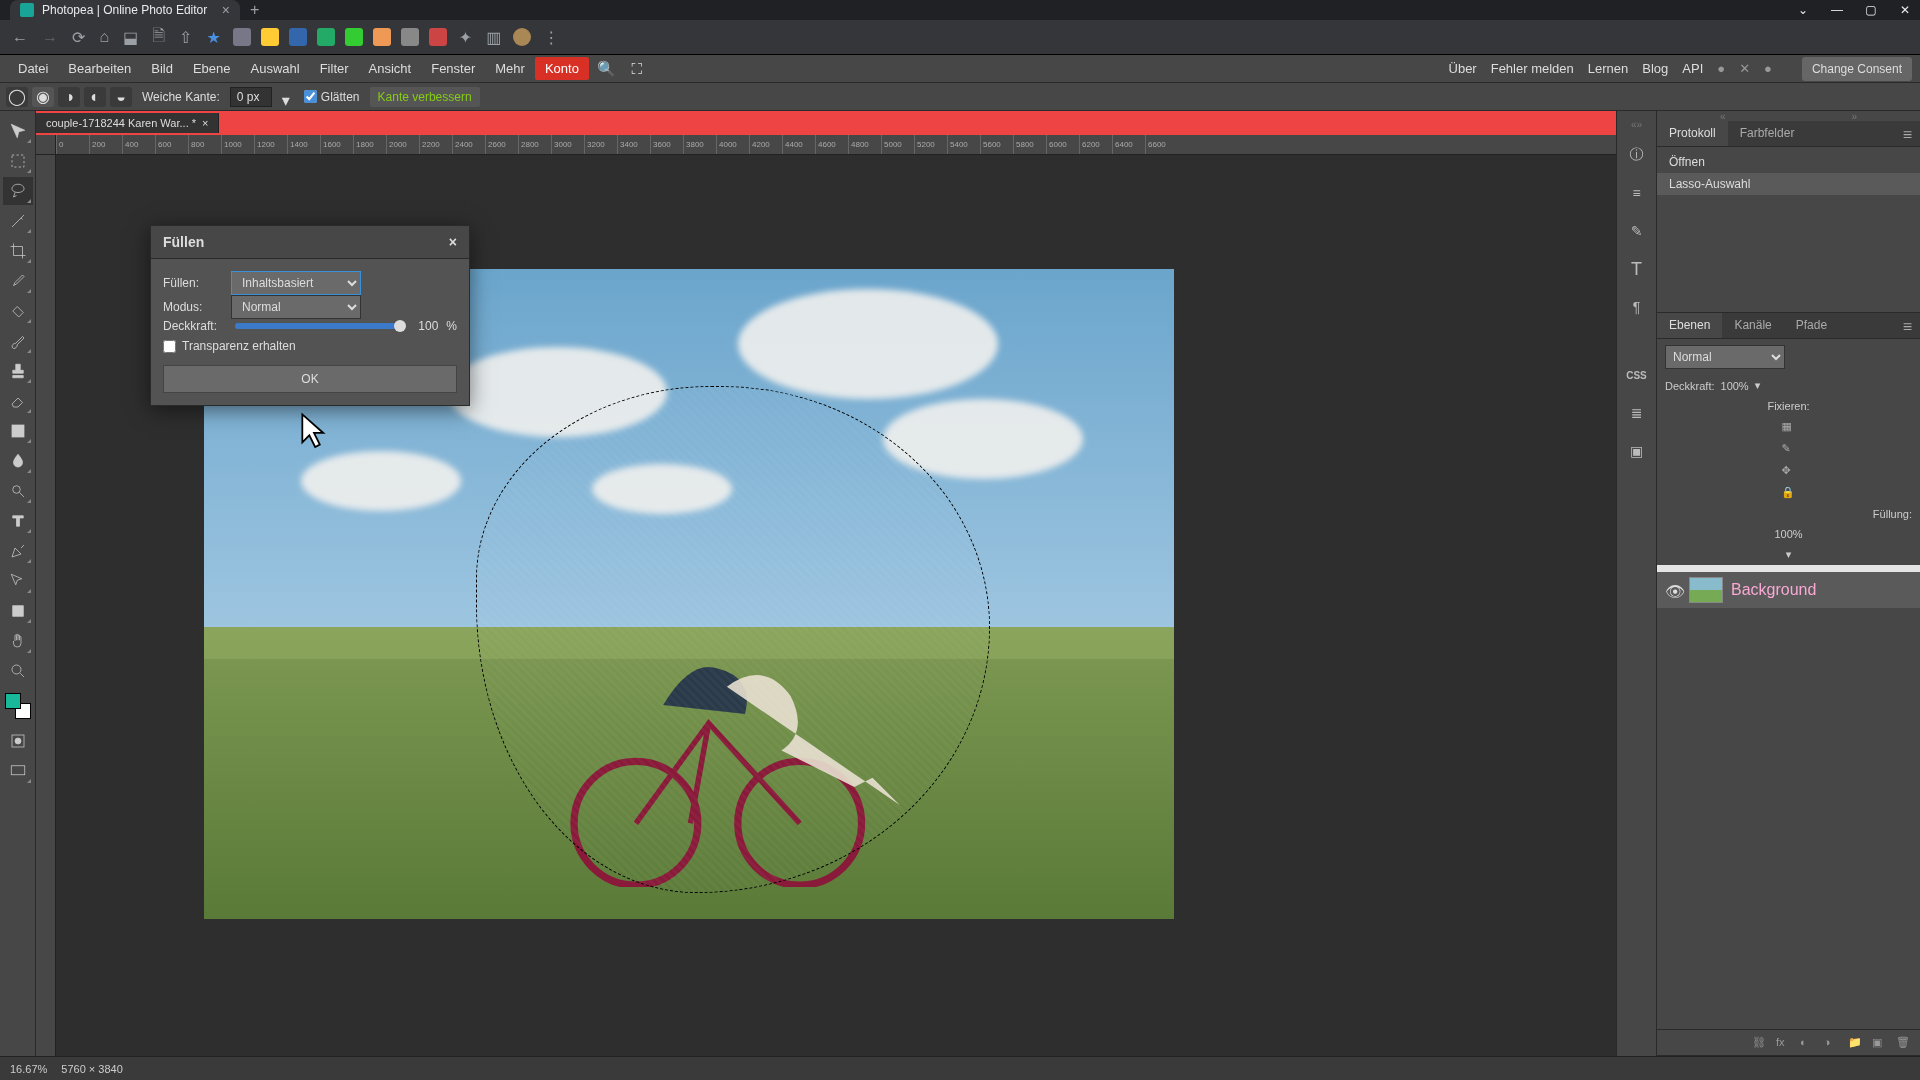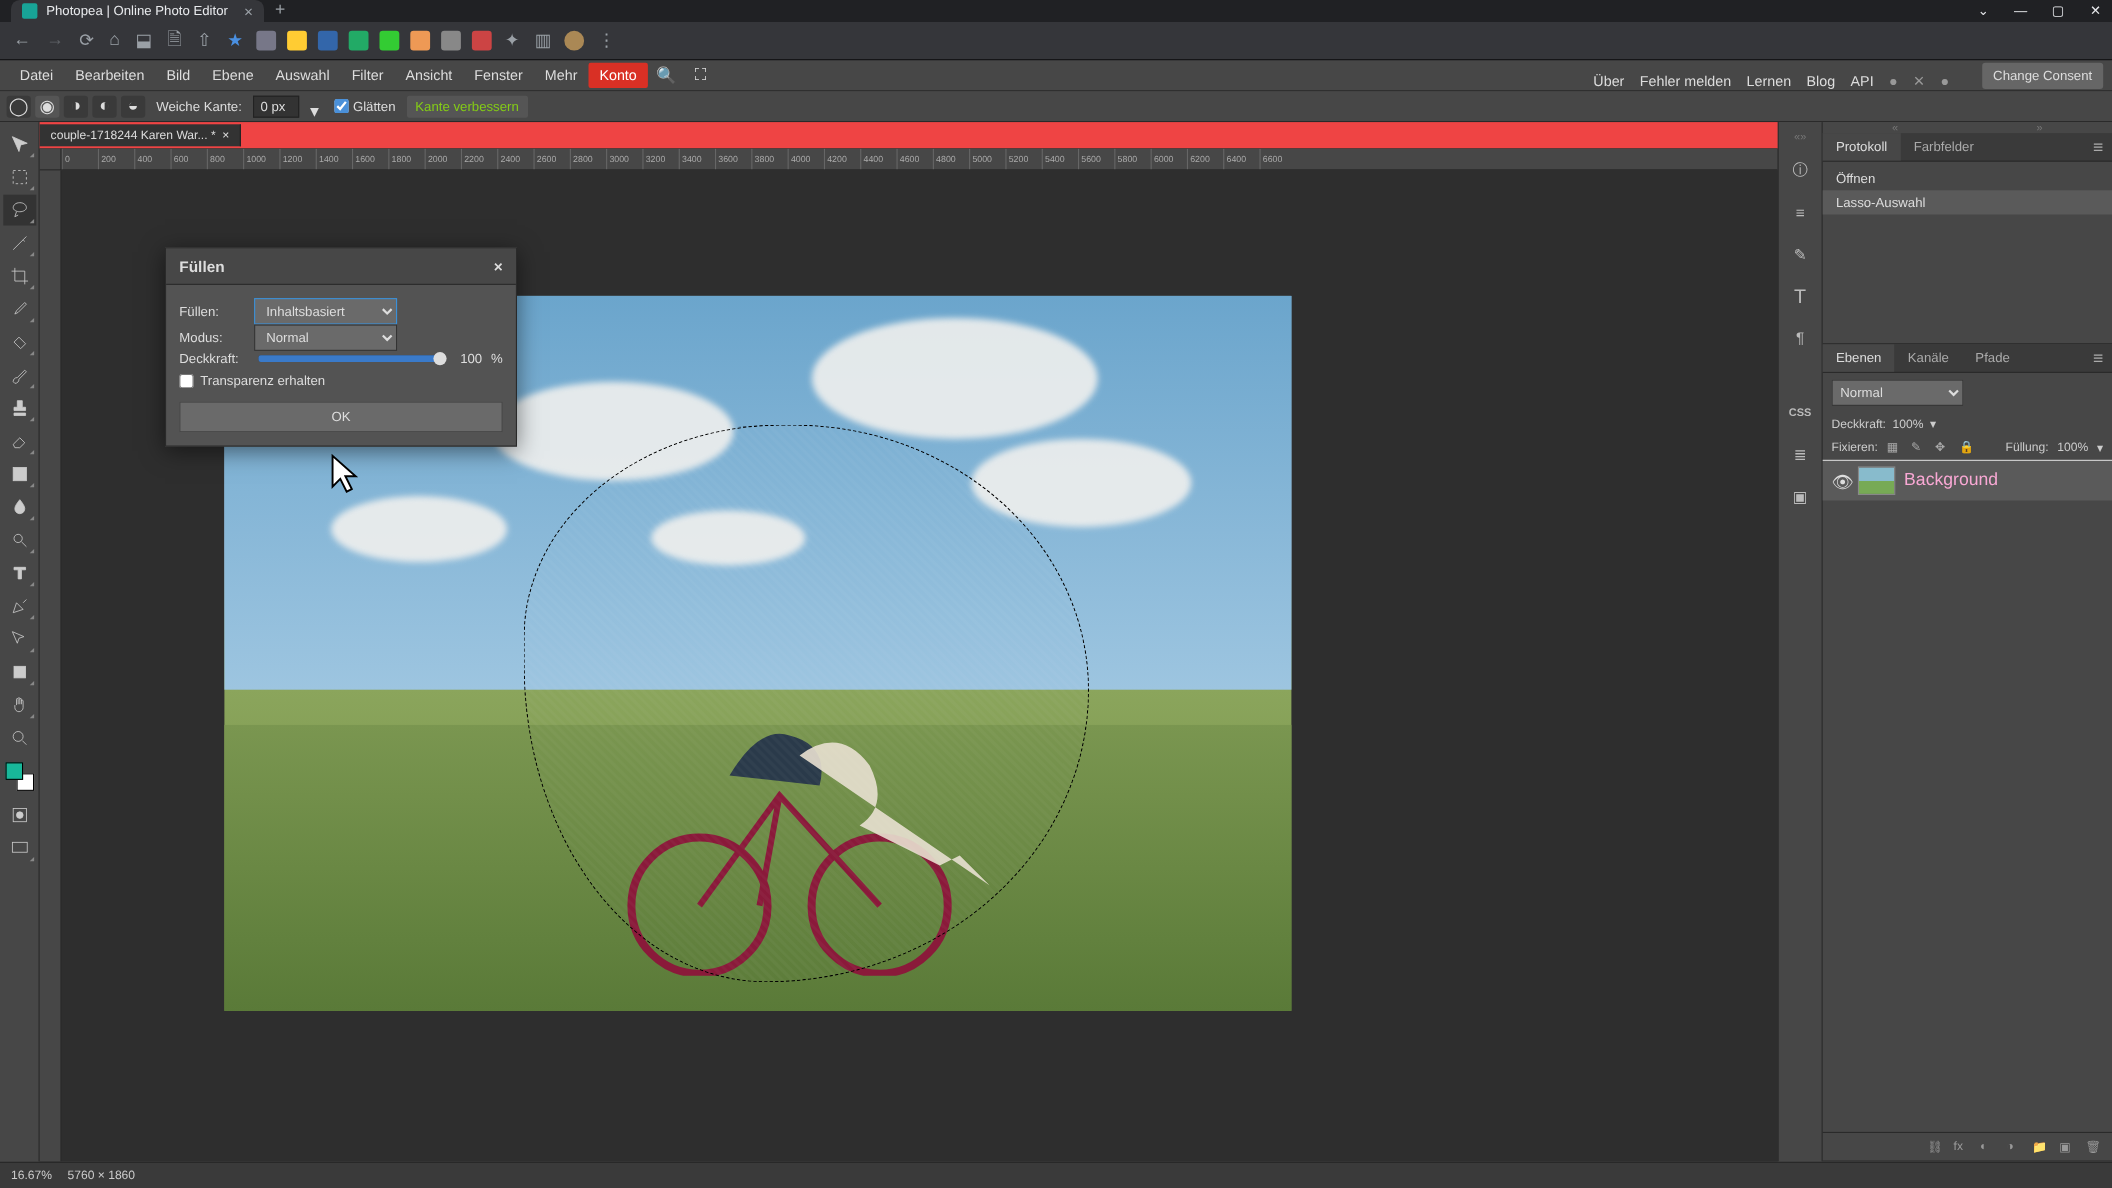--- a/index.html
+++ b/index.html
@@ -21,21 +21,21 @@
 .addr-input { flex: 1; background: #202124; border-radius: 20px; height: 26px; color: #e8eaed; font-size: 13px; padding: 0 15px; display: flex; align-items: center; }
 .ext-icons { display: flex; gap: 10px; align-items: center; }
 .ext-icon { width: 18px; height: 18px; border-radius: 3px; }
 
 
 .app { background: #474747; height: calc(100% - 55px - 24px); display: flex; flex-direction: column; }
 .menubar { height: 28px; background: #474747; display: flex; align-items: center; padding: 0 8px; gap: 0; border-bottom: 1px solid #2a2a2a; }
 .menu-item { color: #ddd; font-size: 13px; padding: 4px 10px; cursor: pointer; }
 .menu-account { background: #d93025; color: #fff; padding: 4px 10px; font-size: 13px; border-radius: 2px; }
 .menu-icon-btn { color: #ddd; font-size: 15px; padding: 4px 8px; }
-.menu-right { margin-left: auto; display: flex; align-items: flex-end; gap: 14px; }
+.menu-right { margin-left: auto; display: flex; align-items: center; gap: 14px; }
 .menu-right-item { color: #ddd; font-size: 13px; }
 .consent-btn { background: #666; color: #ddd; font-size: 12px; padding: 5px 10px; border-radius: 3px; margin-left: 16px; }
 
 .optbar { height: 28px; background: #474747; display: flex; align-items: center; padding: 0 6px; gap: 10px; border-bottom: 1px solid #2a2a2a; }
 .opt-icons { display: flex; gap: 4px; }
 .opt-icon { width: 22px; height: 20px; display: flex; align-items: center; justify-content: center; color: #ddd; background: #3a3a3a; border-radius: 3px; }
 .opt-label { color: #ddd; font-size: 12px; }
 .opt-val { background: #333; color: #ddd; font-size: 12px; padding: 2px 6px; border: 1px solid #222; width: 42px; }
 .opt-dd { width: 12px; height: 12px; color: #ddd; }
 .opt-check { display: flex; align-items: center; gap: 4px; color: #ddd; font-size: 12px; }
@@ -95,21 +95,21 @@
 .panel-tabs { display: flex; background: #3a3a3a; border-bottom: 1px solid #2a2a2a; height: 26px; align-items: stretch; }
 .panel-tab { padding: 5px 12px; color: #aaa; font-size: 12px; }
 .panel-tab.active { background: #474747; color: #ddd; }
 .panel-menu { margin-left: auto; padding: 5px 8px; color: #aaa; }
 .panel-body { padding: 4px 0; }
 .history-item { padding: 4px 12px; color: #ddd; font-size: 12px; }
 .history-item.selected { background: #5a5a5a; }
 .layers-header { display: flex; align-items: center; padding: 6px 8px; gap: 8px; }
 .layers-select { background: #6a6a6a; color: #ddd; font-size: 12px; padding: 3px; border: 1px solid #333; width: 120px; }
 .layers-opts { padding: 4px 8px; display: flex; align-items: center; gap: 6px; font-size: 11px; color: #ccc; }
-.layers-lock { padding: 4px 8px; display: flex; align-items: center; gap: 8px; font-size: 11px; color: #ccc; border-bottom: 1px solid #e5e5e5; }
+.layers-lock { padding: 4px 8px; display: flex; align-items: center; gap: 8px; font-size: 11px; color: #ccc; border-bottom: 7px solid #e5e5e5; flex-direction: column; }
 .lock-ico { width: 14px; height: 14px; color: #aaa; }
 .layer-row { display: flex; align-items: center; padding: 5px 8px; gap: 8px; background: #5a5a5a; }
 .layer-eye { width: 16px; height: 16px; color: #ddd; }
 .layer-thumb { width: 34px; height: 26px; border: 1px solid #888; background: linear-gradient(180deg,#8bc 50%,#7a5 50%); }
 .layer-name { color: #f9a8d4; font-size: 16px; }
 .panel-footer { height: 26px; border-top: 1px solid #2a2a2a; display: flex; justify-content: flex-end; align-items: center; gap: 10px; padding: 0 10px; }
 .footer-ico { width: 14px; height: 14px; color: #999; font-size: 11px; }
 
 
 .statusbar { height: 24px; background: #3a3a3a; display: flex; align-items: center; padding: 0 10px; gap: 14px; color: #ccc; font-size: 11px; border-top: 1px solid #222; }
@@ -522,20 +522,20 @@
     <label class="dlg-check">
       <input type="checkbox" style="">
       <span>Transparenz erhalten</span>
     </label>
     <div class="dlg-ok">OK</div>
   </div>
 </div>
 
 <div class="statusbar">
   <span>16.67%</span>
-  <span>5760 × 1860</span>
+  <span>5760 × 3840</span>
 </div>
 
 <div class="cursor" style="left:300px;top:412px">
   <svg viewBox="0 0 24 32">
       <path d="M2 2 L2 26 L8 20 L13 30 L17 28 L12 18 L20 18 Z"></path>
     </svg>
 </div>
 
 </body></html>

